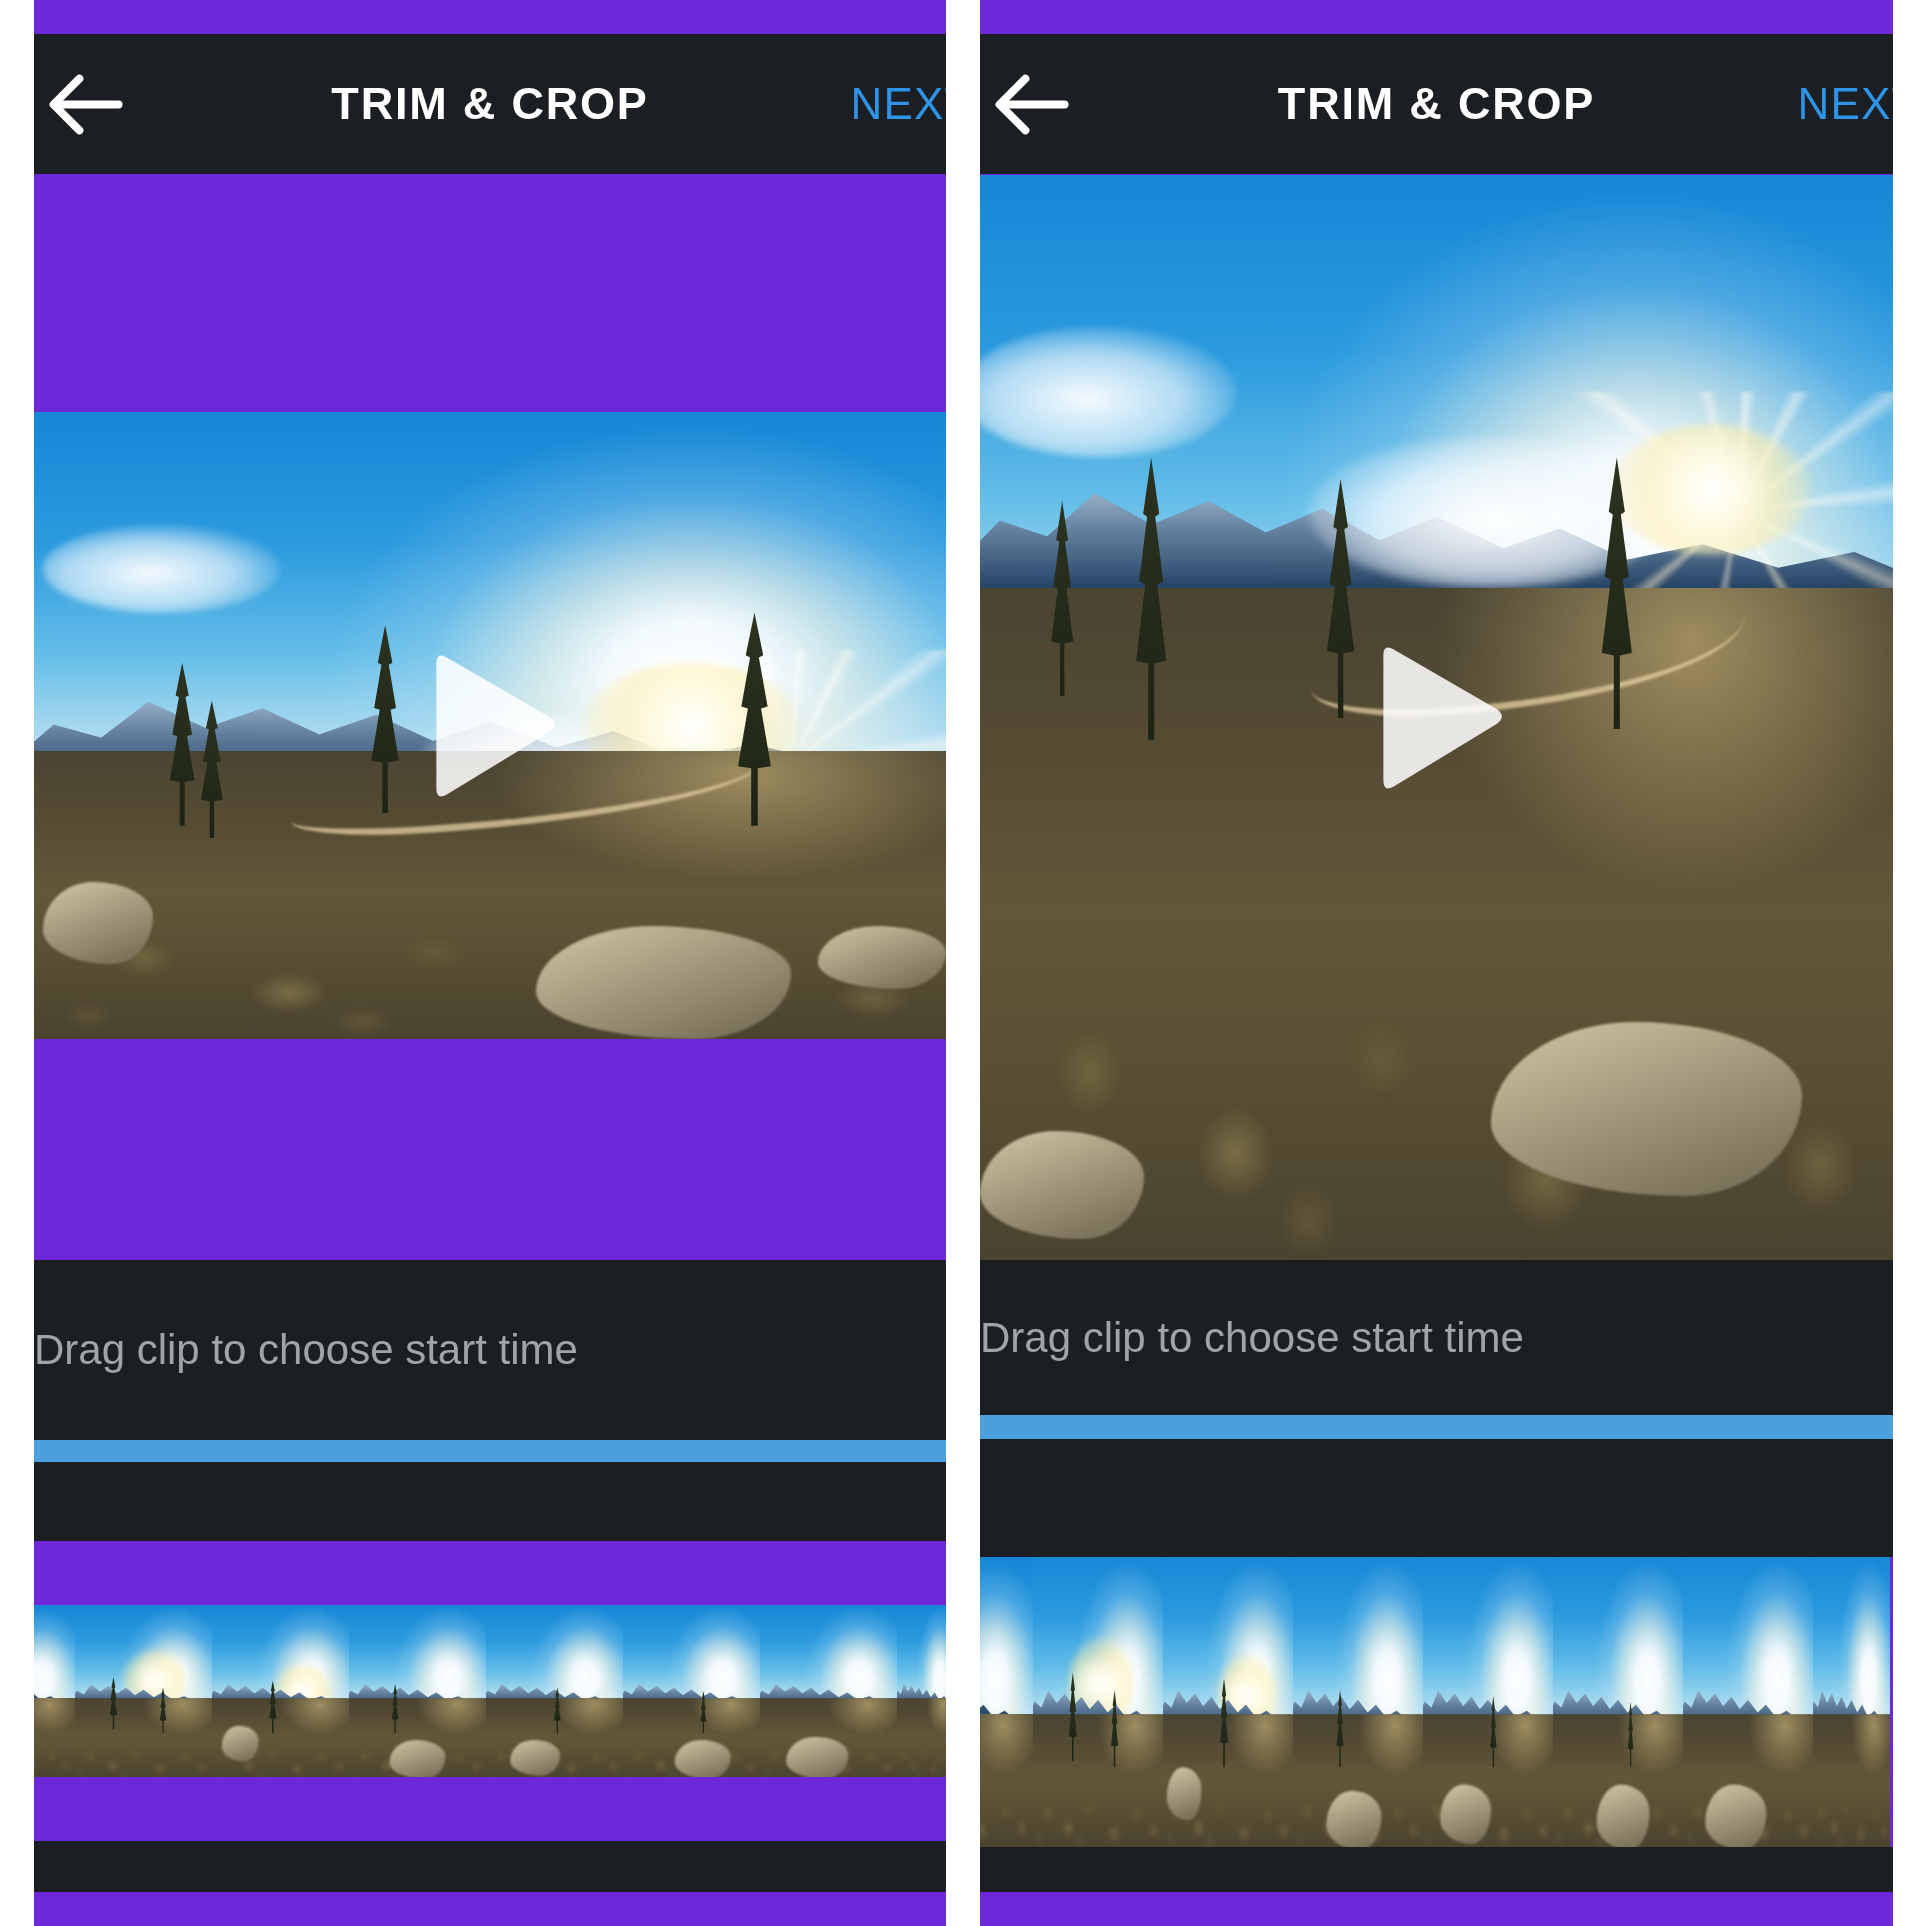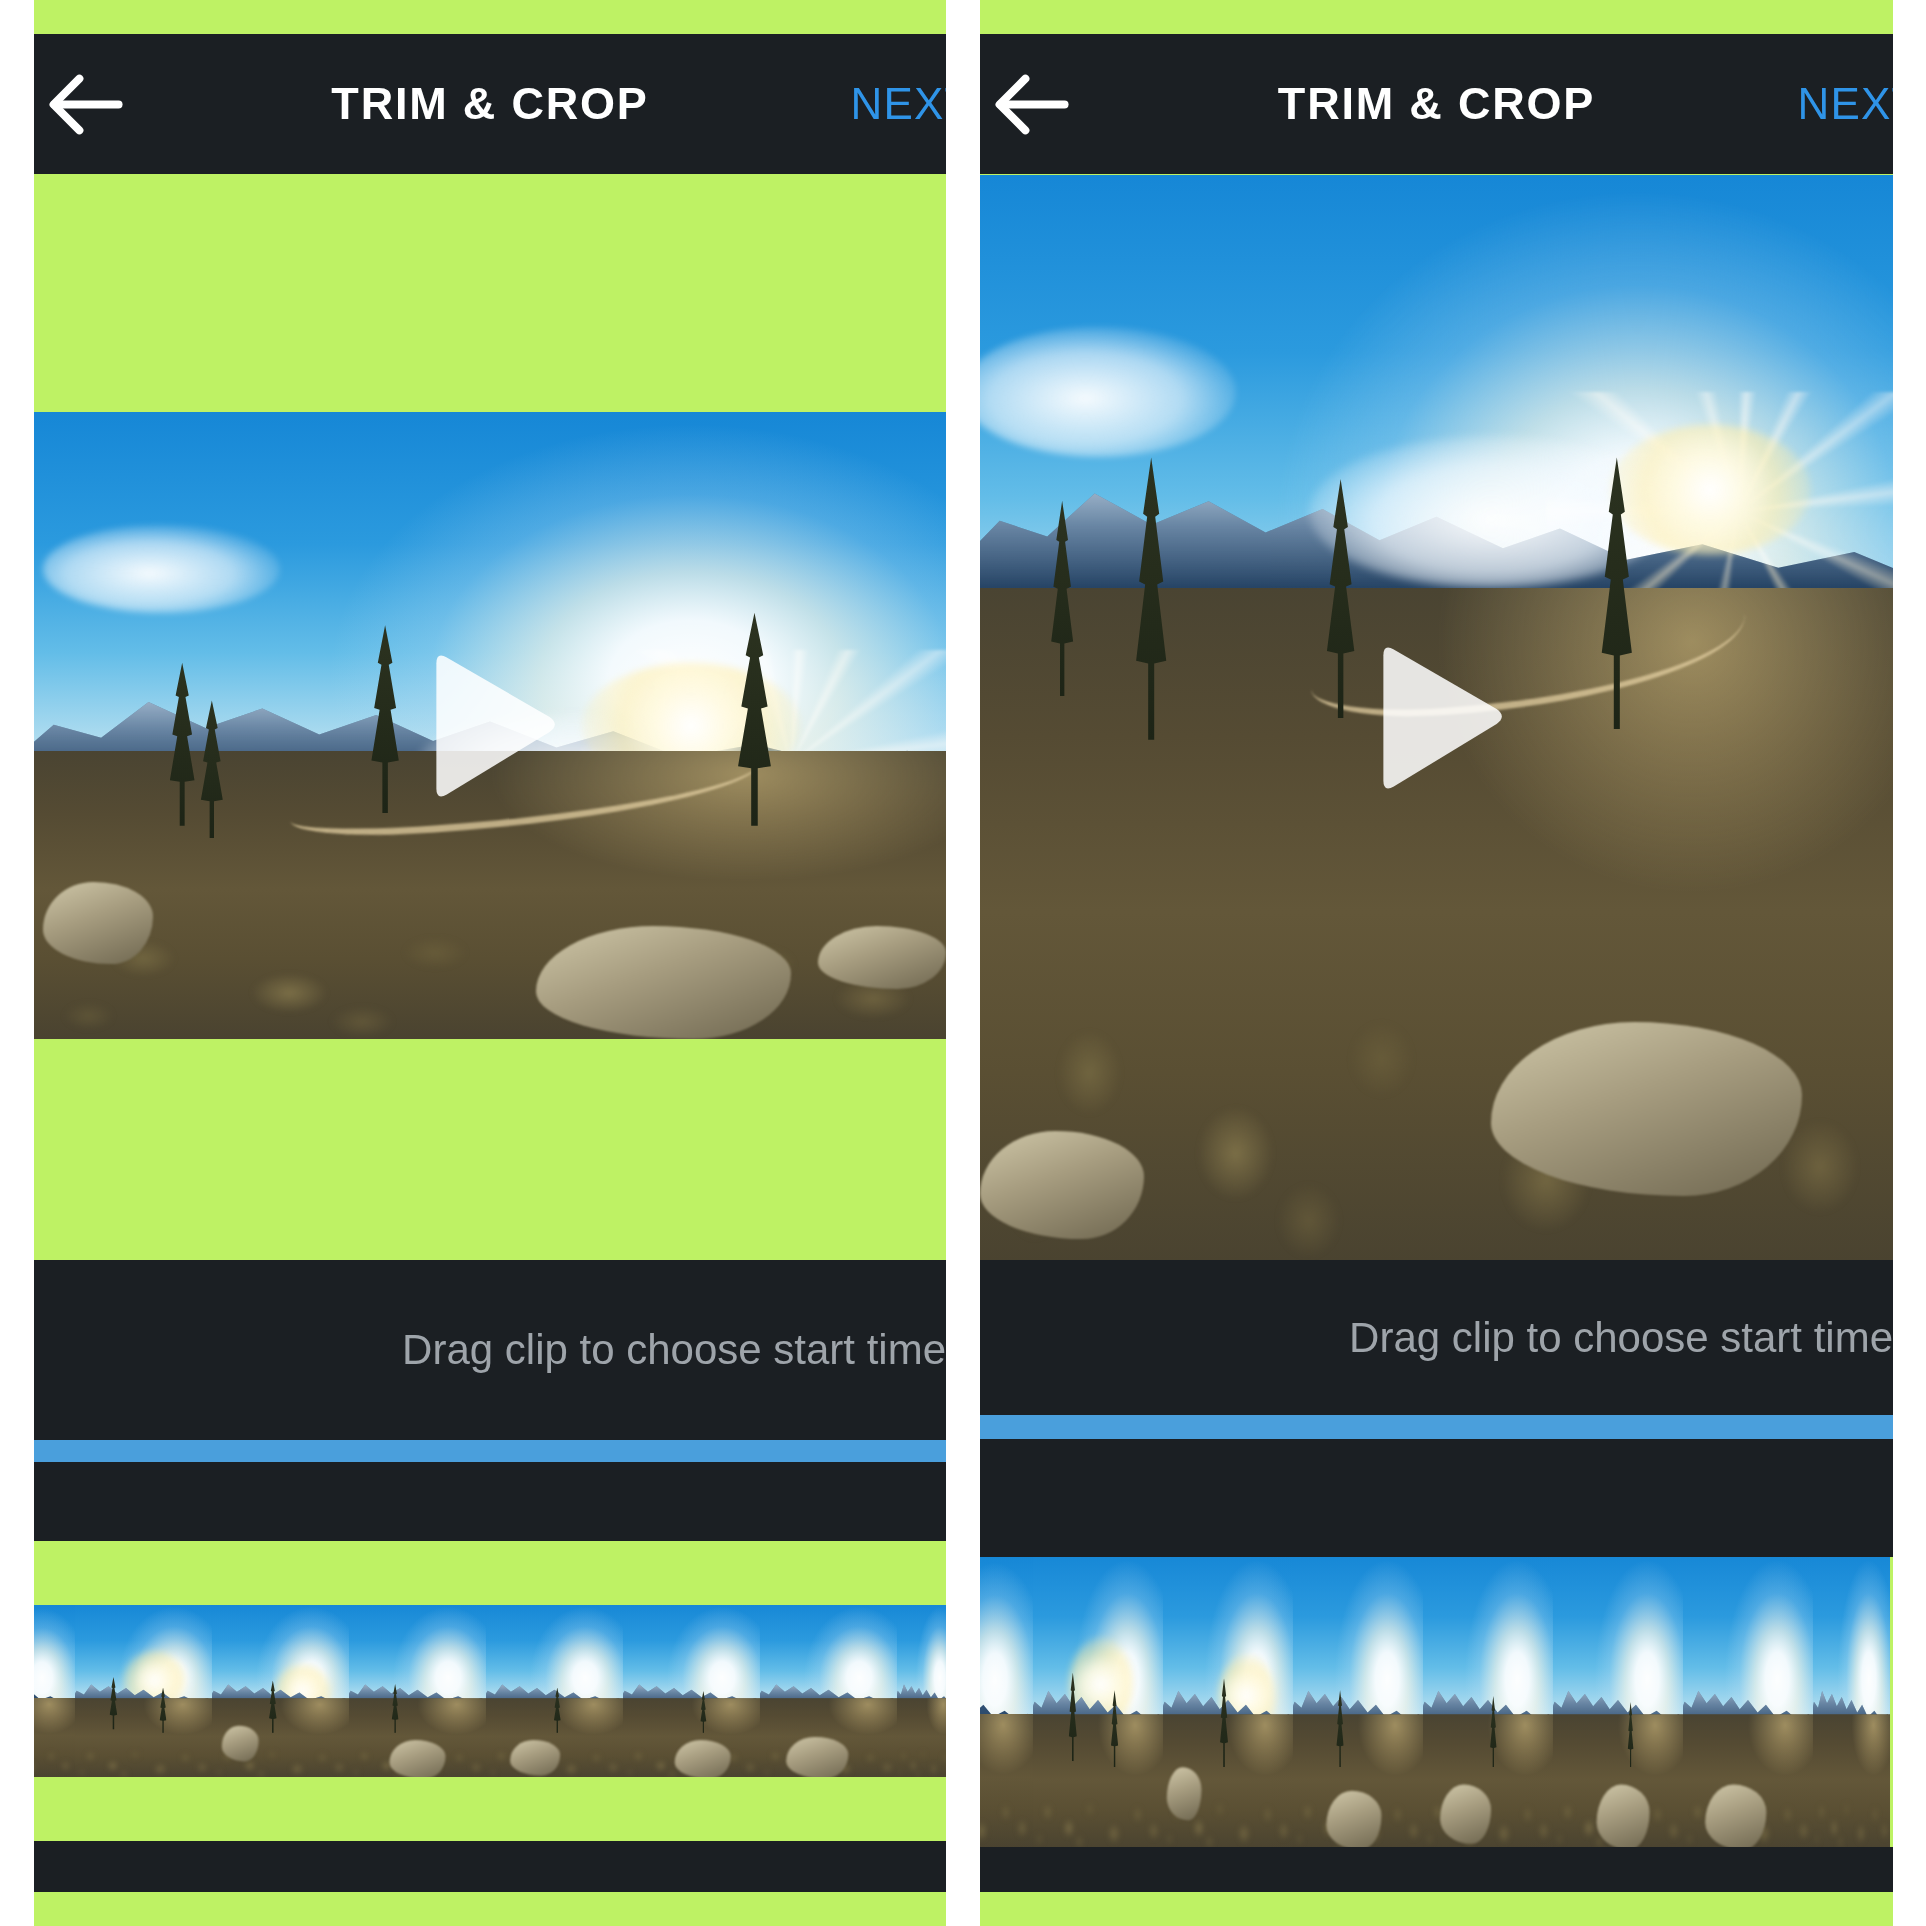--- a/index.html
+++ b/index.html
@@ -12,21 +12,21 @@
     height: 1926px;
     font-family: "Liberation Sans", sans-serif;
     overflow: hidden;
     position: relative;
   }
 
   
   .panel {
     position: absolute;
     top: 0;
-    background: #bef264;
+    background: #6d28d9;
     overflow: hidden;
   }
   #panel-left  { left: 34px;   width: 912px; height: 1926px; }
   #panel-right { left: 980px; width: 913px; height: 1926px; }
 
   
   .appbar {
     position: absolute;
     left: 0;
     top: 34px;
@@ -218,21 +218,21 @@
   .play-btn svg { display: block; }
 
   
   .hint-bar {
     position: absolute;
     left: 0;
     width: 100%;
     background: #1b1f23;
     display: flex;
     align-items: center;
-    justify-content: flex-end;
+    justify-content: flex-start;
   }
   .hint-text {
     color: #9ea4aa;
     font-size: 42px;
     font-weight: normal;
     letter-spacing: 0px;
     user-select: none;
     white-space: nowrap;
   }
   .blue-line {

